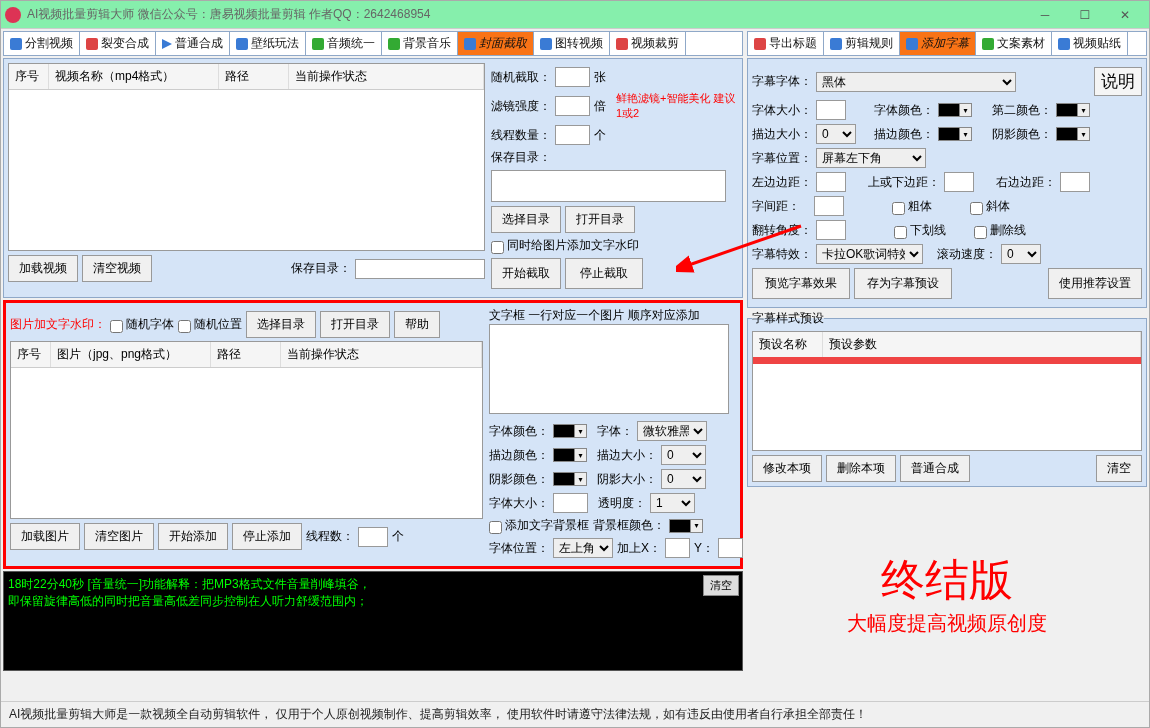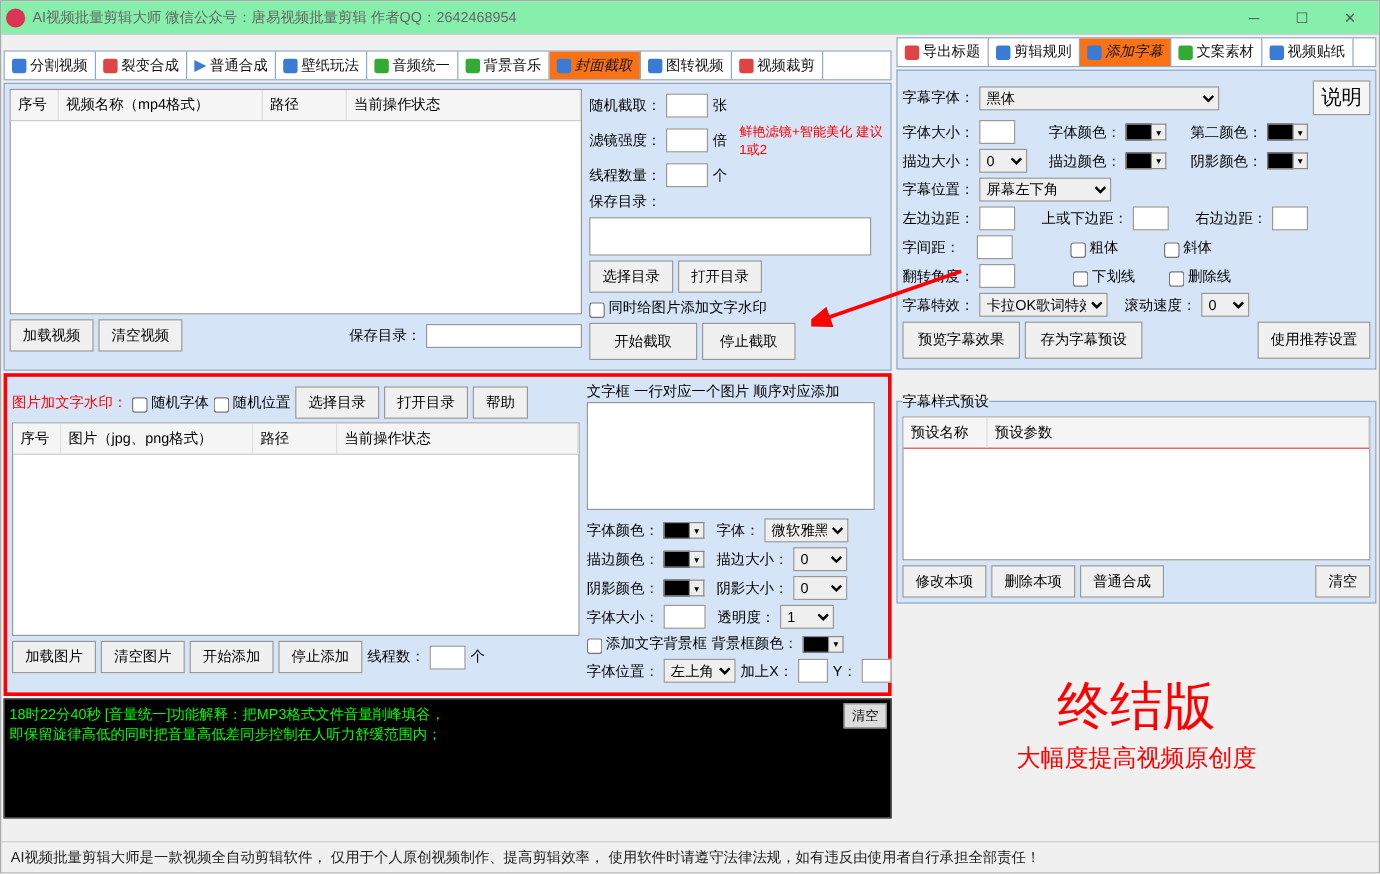--- a/index.html
+++ b/index.html
@@ -4,21 +4,21 @@
 <style>
 *{box-sizing:border-box;margin:0;padding:0;}
 body{font-family:"Microsoft YaHei",SimSun,Arial,sans-serif;font-size:12px;background:#f0f0f0;color:#000;}
 .window{width:1150px;height:728px;background:#f0f0f0;display:flex;flex-direction:column;border:1px solid #aaa;position:relative;}
 .titlebar{height:28px;display:flex;align-items:center;padding:0 4px;background:#86efac;border-bottom:1px solid #ccc;}
 .titlebar-icon{width:16px;height:16px;border-radius:50%;background:#d35;margin-right:6px;}
 .titlebar-title{flex:1;color:#666;}
 .win-btns{display:flex;}
 .win-btn{width:40px;height:26px;display:flex;align-items:center;justify-content:center;color:#555;}
 .main{flex:1;display:flex;gap:4px;padding:2px;}
-.left-col{width:740px;display:flex;flex-direction:column;gap:2px;margin-top:11px;}
+.left-col{width:740px;display:flex;flex-direction:column;gap:2px;}
 .right-col{flex:1;display:flex;flex-direction:column;gap:2px;}
 .tabbar{display:flex;background:#fff;border:1px solid #8fa8c8;}
 .tab{display:flex;align-items:center;gap:3px;padding:3px 6px;border-right:1px solid #8fa8c8;cursor:pointer;color:#111;}
 .tab.active{background:#f97316;font-style:italic;}
 .tab-ico{width:12px;height:12px;display:inline-block;}
 .ico-blue{background:#3a7bd5;border-radius:2px;}
 .ico-red{background:#d44;border-radius:2px;}
 .ico-green{background:#3a3;border-radius:2px;}
 .ico-play{width:0;height:0;border-left:10px solid #3a7bd5;border-top:5px solid transparent;border-bottom:5px solid transparent;}
 .panel{background:#d5e4f7;border:1px solid #8fa8c8;padding:4px;}
@@ -44,21 +44,21 @@
 .banner-big{color:#f00;font-size:44px;font-family:KaiTi,serif;}
 .banner-sub{color:#f00;font-size:20px;}
 .footer{padding:4px 8px;color:#222;font-size:12px;border-top:1px solid #ccc;}
 .color-pick{display:inline-flex;align-items:center;}
 .color-swatch{width:22px;height:14px;background:#000;border:1px solid #888;display:inline-block;}
 .color-drop{width:12px;height:14px;border:1px solid #888;border-left:none;display:inline-flex;align-items:center;justify-content:center;font-size:8px;background:#eee;}
 .chk{display:inline-flex;align-items:flex-end;gap:3px;}
 .top-right-btn{font-size:17px;padding:2px 6px;background:#f5f5f5;border:1px solid #999;}
 .arrow{position:absolute;left:675px;top:220px;pointer-events:none;}
 .preset-table{background:#fff;border:1px solid #999;height:120px;}
-.preset-head{display:flex;background:#f5f5f5;border-bottom:1px solid #ef4444;}
+.preset-head{display:flex;background:#f5f5f5;border-bottom:7px solid #ef4444;}
 </style>
 </head>
 <body>
 
 <div class="window">
 
   <div class="titlebar">
     <div class="titlebar-icon"></div>
     <div class="titlebar-title">AI视频批量剪辑大师    微信公众号：唐易视频批量剪辑    作者QQ：2642468954</div>
     <div class="win-btns">
@@ -155,21 +155,21 @@
               <button>选择目录</button>
               <button>打开目录</button>
             </div>
           <div class="formrow">
               <label class="chk">
                 <input type="checkbox" style="">
                 <span>同时给图片添加文字水印</span>
               </label>
             </div>
           <div class="formrow">
-              <button style="padding:6px 20px">开始截取</button>
+              <button style="padding:6px 10px">开始截取</button>
               <button style="padding:6px 14px">停止截取</button>
             </div>
         </div>
       </div>
 
       <div class="redbox" style="display:flex;gap:6px;">
         <div style="flex:1;">
           <div class="row">
             <span class="redtext label">图片加文字水印：</span>
             <label class="chk">
@@ -383,21 +383,21 @@
             <select style="width:40px"><option>0</option></select>
           </div>
         <div class="formrow">
             <button style="padding:6px 12px">预览字幕效果</button>
             <button style="padding:6px 12px">存为字幕预设</button>
             <span style="flex:1"></span>
             <button style="padding:6px 10px">使用推荐设置</button>
           </div>
       </div>
 
-      <fieldset class="panel" style="flex:0 0 auto;margin-top:16px;">
+      <fieldset class="panel" style="flex:0 0 auto;">
         <legend>字幕样式预设</legend>
         <div class="preset-table">
           <div class="preset-head">
             <div class="th" style="width:70px">预设名称</div>
             <div class="th" style="flex:1">预设参数</div>
           </div>
         </div>
         <div class="row">
           <button>修改本项</button>
           <button>删除本项</button>

